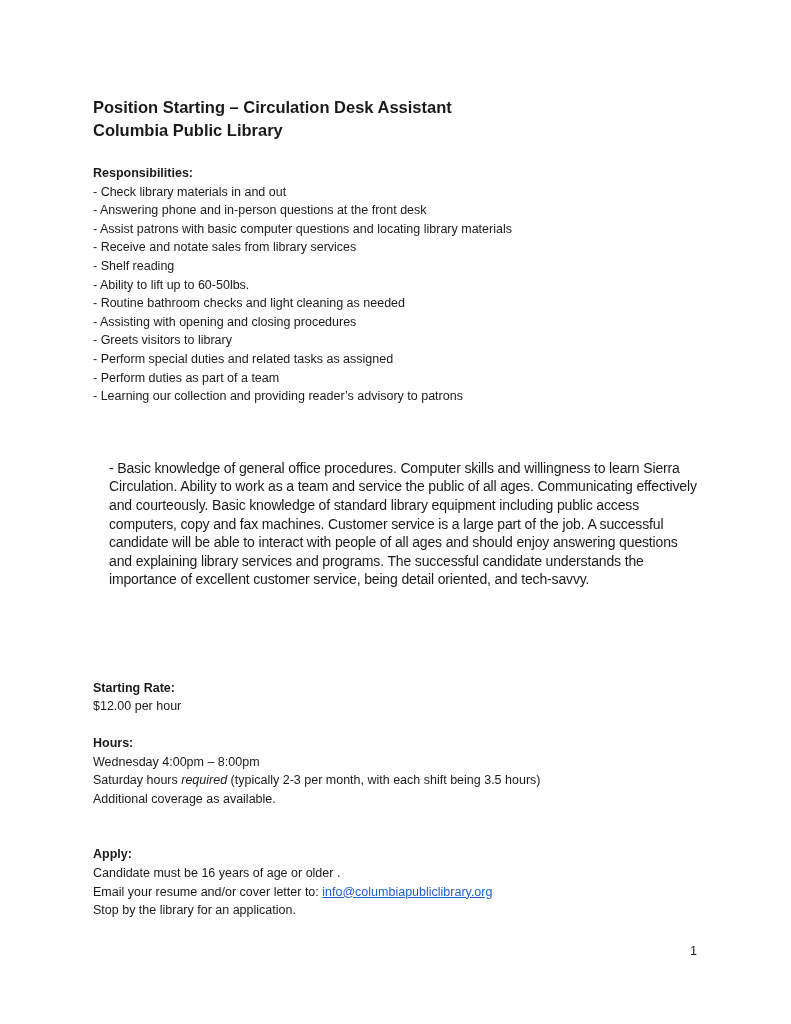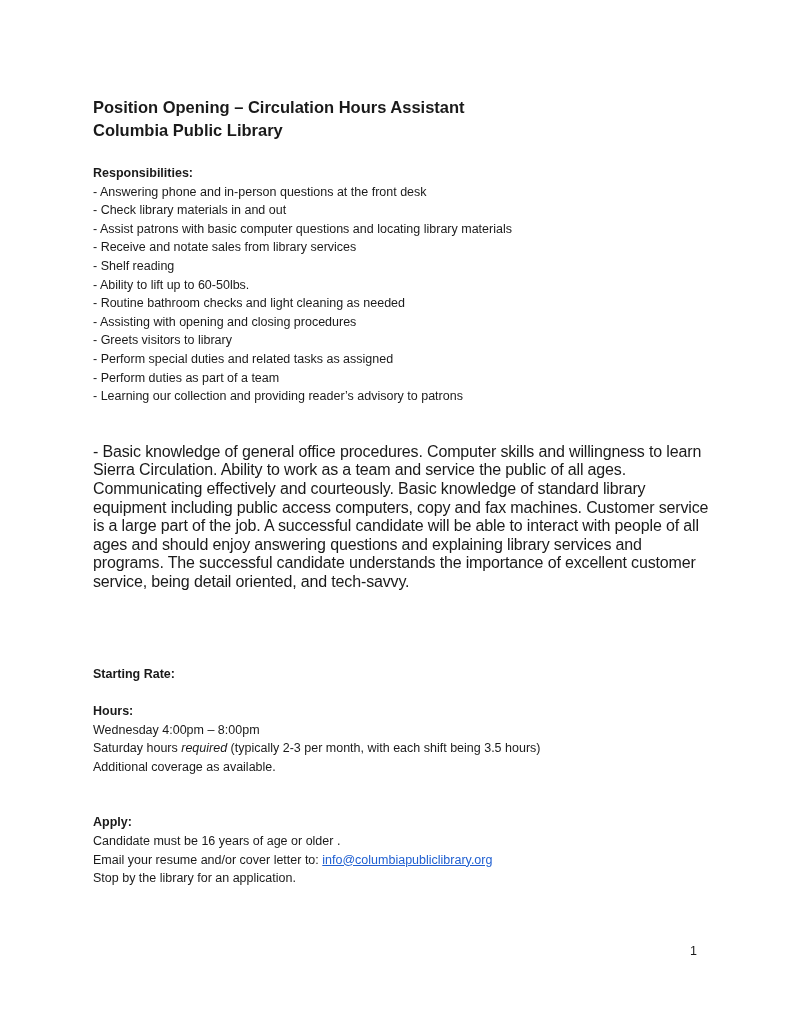--- a/index.html
+++ b/index.html
@@ -2,54 +2,55 @@
 <html><head>
   <meta charset="utf-8">
   <style>
     html, body { margin: 0; padding: 0; background: #ffffff; }
     body { width: 791px; height: 1024px; position: relative; overflow: hidden;
            font-family: "Liberation Sans", sans-serif; color: #1a1a1a; }
     .page { position: absolute; left: 93px; top: 96px; width: 620px; }
     .title { font-weight: bold; font-size: 16.5px; line-height: 23px; margin: 0; }
     .heading { font-weight: bold; font-size: 12.5px; line-height: 18.6px; margin: 0; }
     .line { font-size: 12.5px; line-height: 18.6px; margin: 0; white-space: nowrap; }
-    .para { font-size: 16px; line-height: 18.6px; margin: 0; letter-spacing: -0.15px; }
+    .para { font-size: 14px; line-height: 18.6px; margin: 16px; letter-spacing: -0.15px; }
     .req { font-weight: normal; font-style: italic; }
     .link { color: #1f5fd1; text-decoration: underline; }
     .pagenum { position: absolute; left: 690px; top: 944px; font-size: 12.5px; }
   </style>
 </head>
 <body>
 
 <div class="page">
-  <p class="title">Position Opening – Circulation Hours Assistant</p>
+  <p class="title">Position Starting – Circulation Desk Assistant</p>
   <p class="title">Columbia Public Library</p>
   <div style="height:22px"></div>
 
   <p class="heading">Responsibilities:</p>
   <div>
+    <p class="line">- Check library materials in and out</p>
     <p class="line">- Answering phone and in-person questions at the front desk</p>
-    <p class="line">- Check library materials in and out</p>
     <p class="line">- Assist patrons with basic computer questions and locating library materials</p>
     <p class="line">- Receive and notate sales from library services</p>
     <p class="line">- Shelf reading</p>
     <p class="line">- Ability to lift up to 60-50lbs.</p>
     <p class="line">- Routine bathroom checks and light cleaning as needed</p>
     <p class="line">- Assisting with opening and closing procedures</p>
     <p class="line">- Greets visitors to library</p>
     <p class="line">- Perform special duties and related tasks as assigned</p>
     <p class="line">- Perform duties as part of a team</p>
     <p class="line">- Learning our collection and providing reader’s advisory to patrons</p>
   </div>
   <div style="height:37px"></div>
 
   <p class="para">- Basic knowledge of general office procedures. Computer skills and willingness to learn Sierra Circulation. Ability to work as a team and service the public of all ages. Communicating effectively and courteously. Basic knowledge of standard library equipment including public access computers, copy and fax machines. Customer service is a large part of the job. A successful candidate will be able to interact with people of all ages and should enjoy answering questions and explaining library services and programs. The successful candidate understands the importance of excellent customer service, being detail oriented, and tech-savvy.</p>
   <div style="height:74px"></div>
 
   <p class="heading">Starting Rate:</p>
+  <p class="line">$12.00 per hour</p>
   <div style="height:18px"></div>
 
   <p class="heading">Hours:</p>
   <p class="line">Wednesday 4:00pm – 8:00pm</p>
   <p class="line"><span>Saturday hours </span><span class="req">required</span><span> (typically 2-3 per month, with each shift being 3.5 hours)</span></p>
   <p class="line">Additional coverage as available.</p>
   <div style="height:37px"></div>
 
   <p class="heading">Apply:</p>
   <p class="line">Candidate must be 16 years of age or older .</p>

